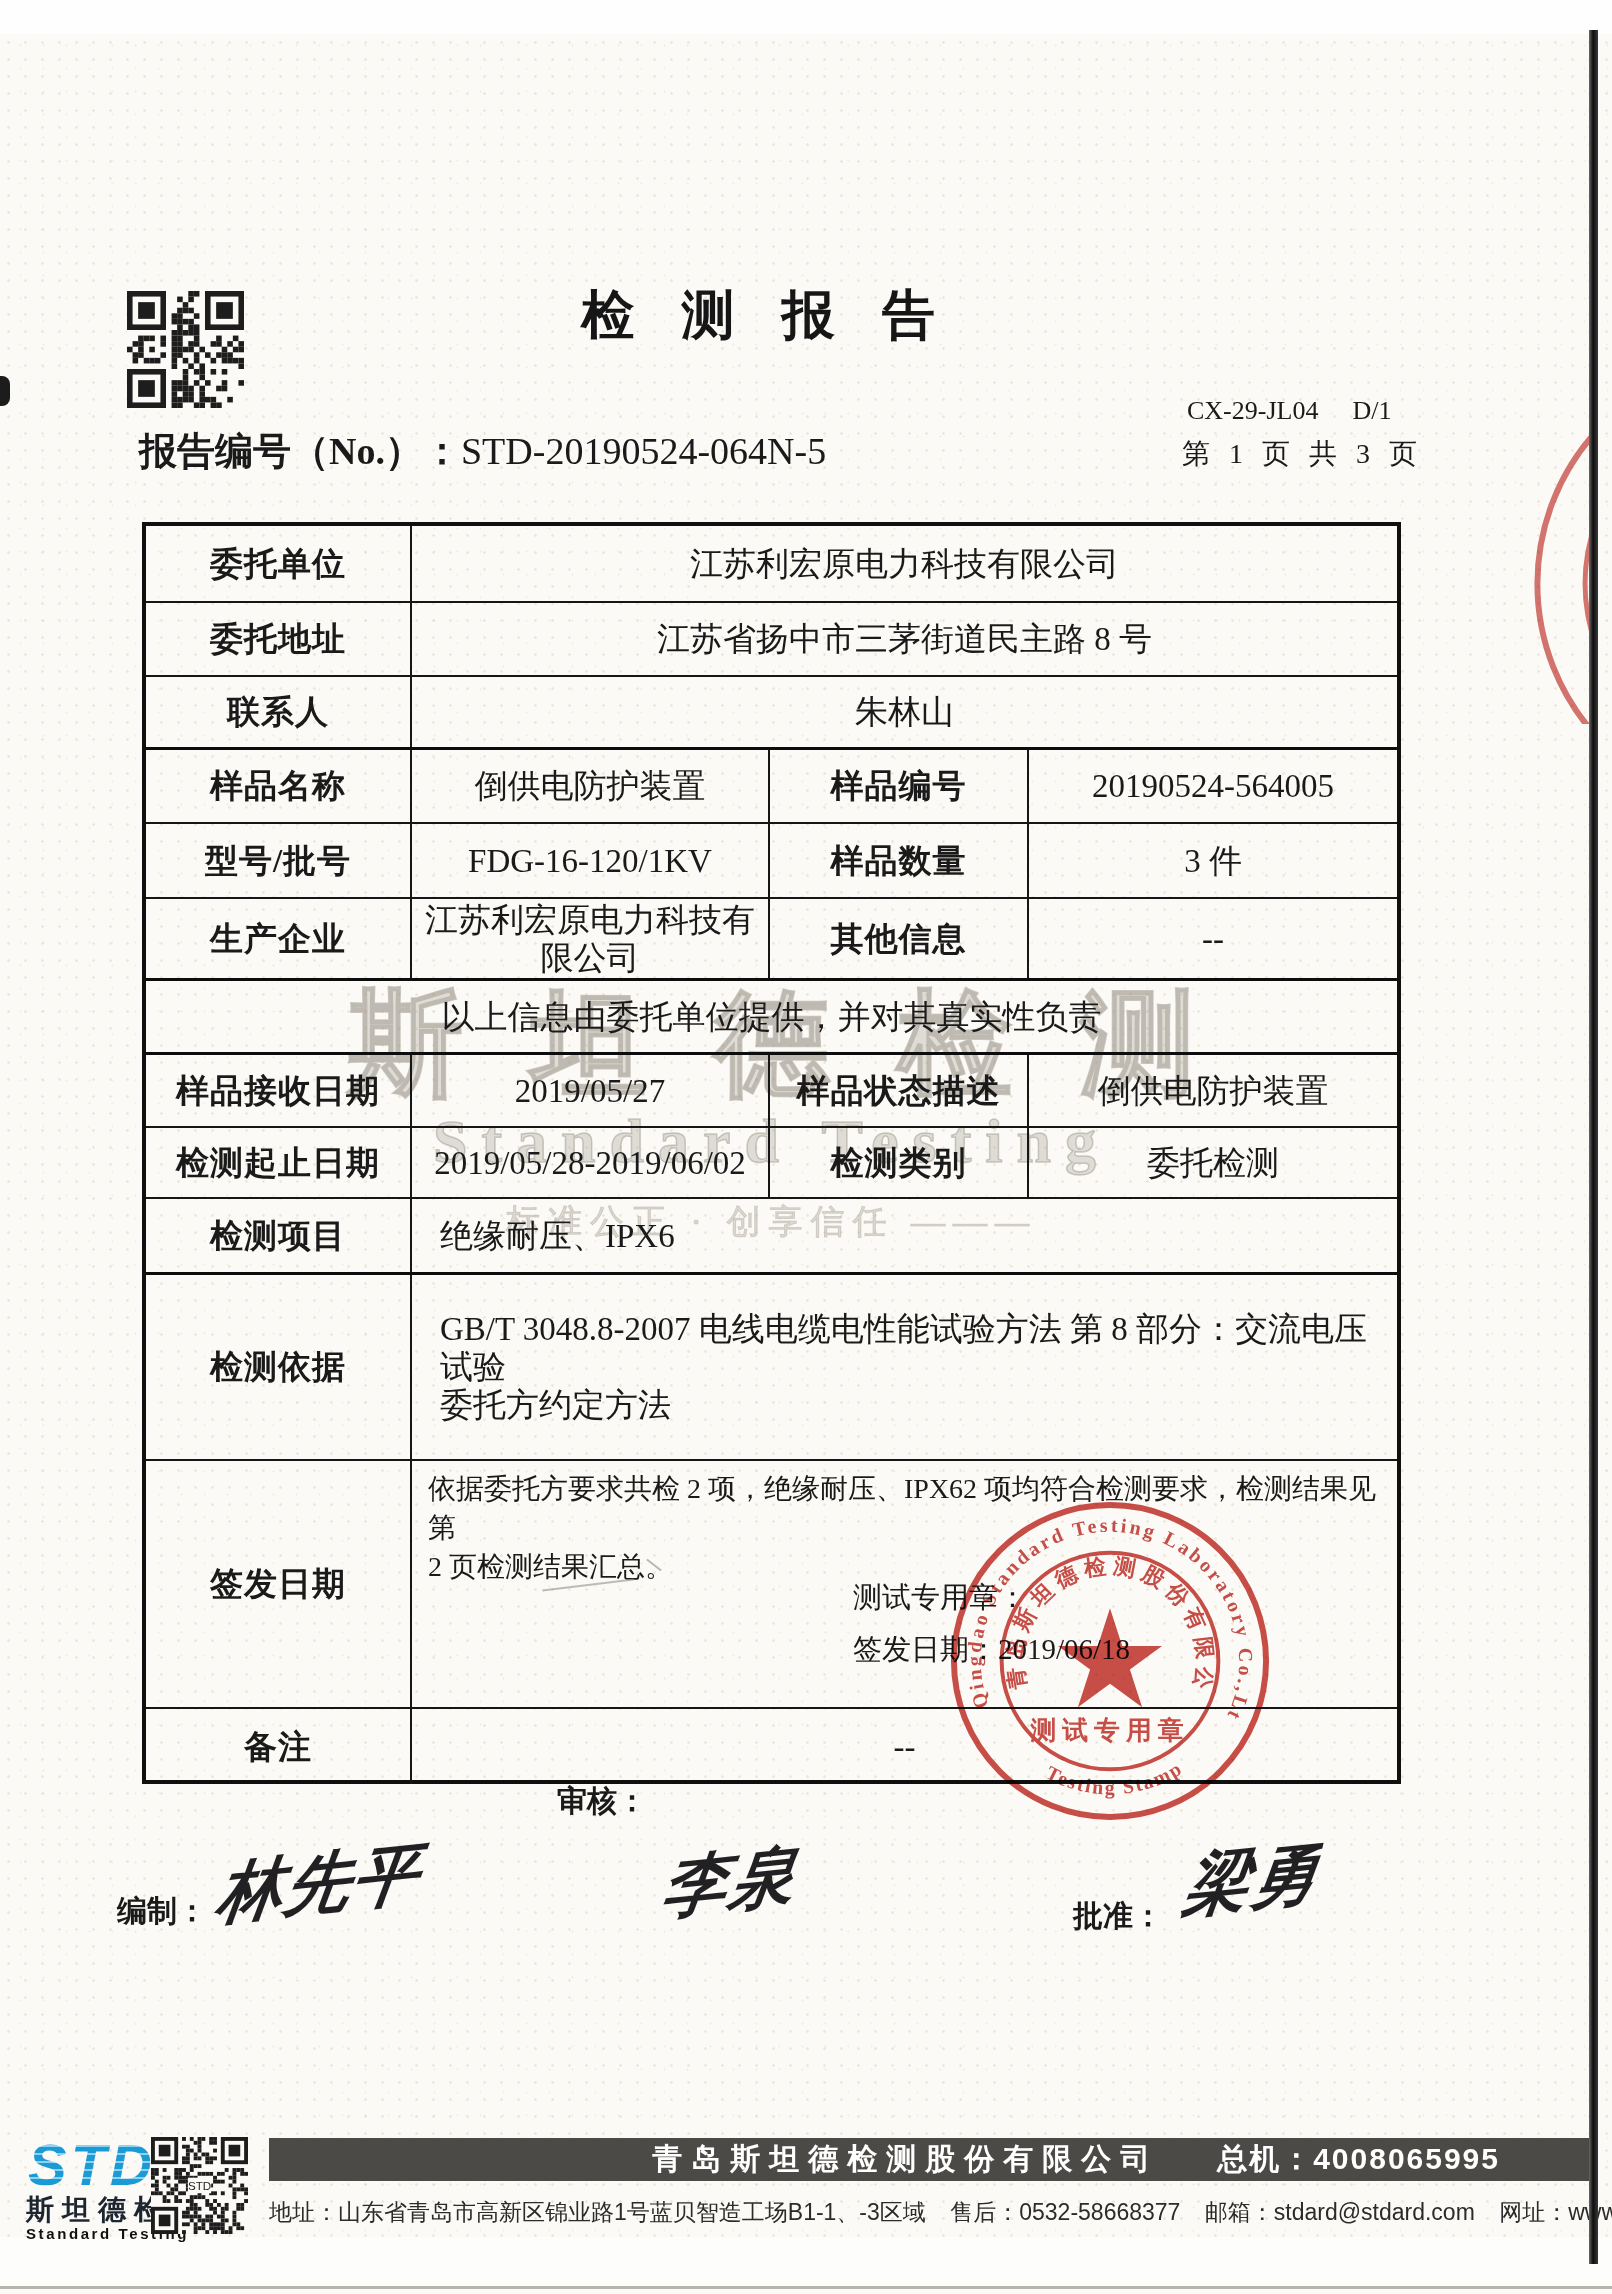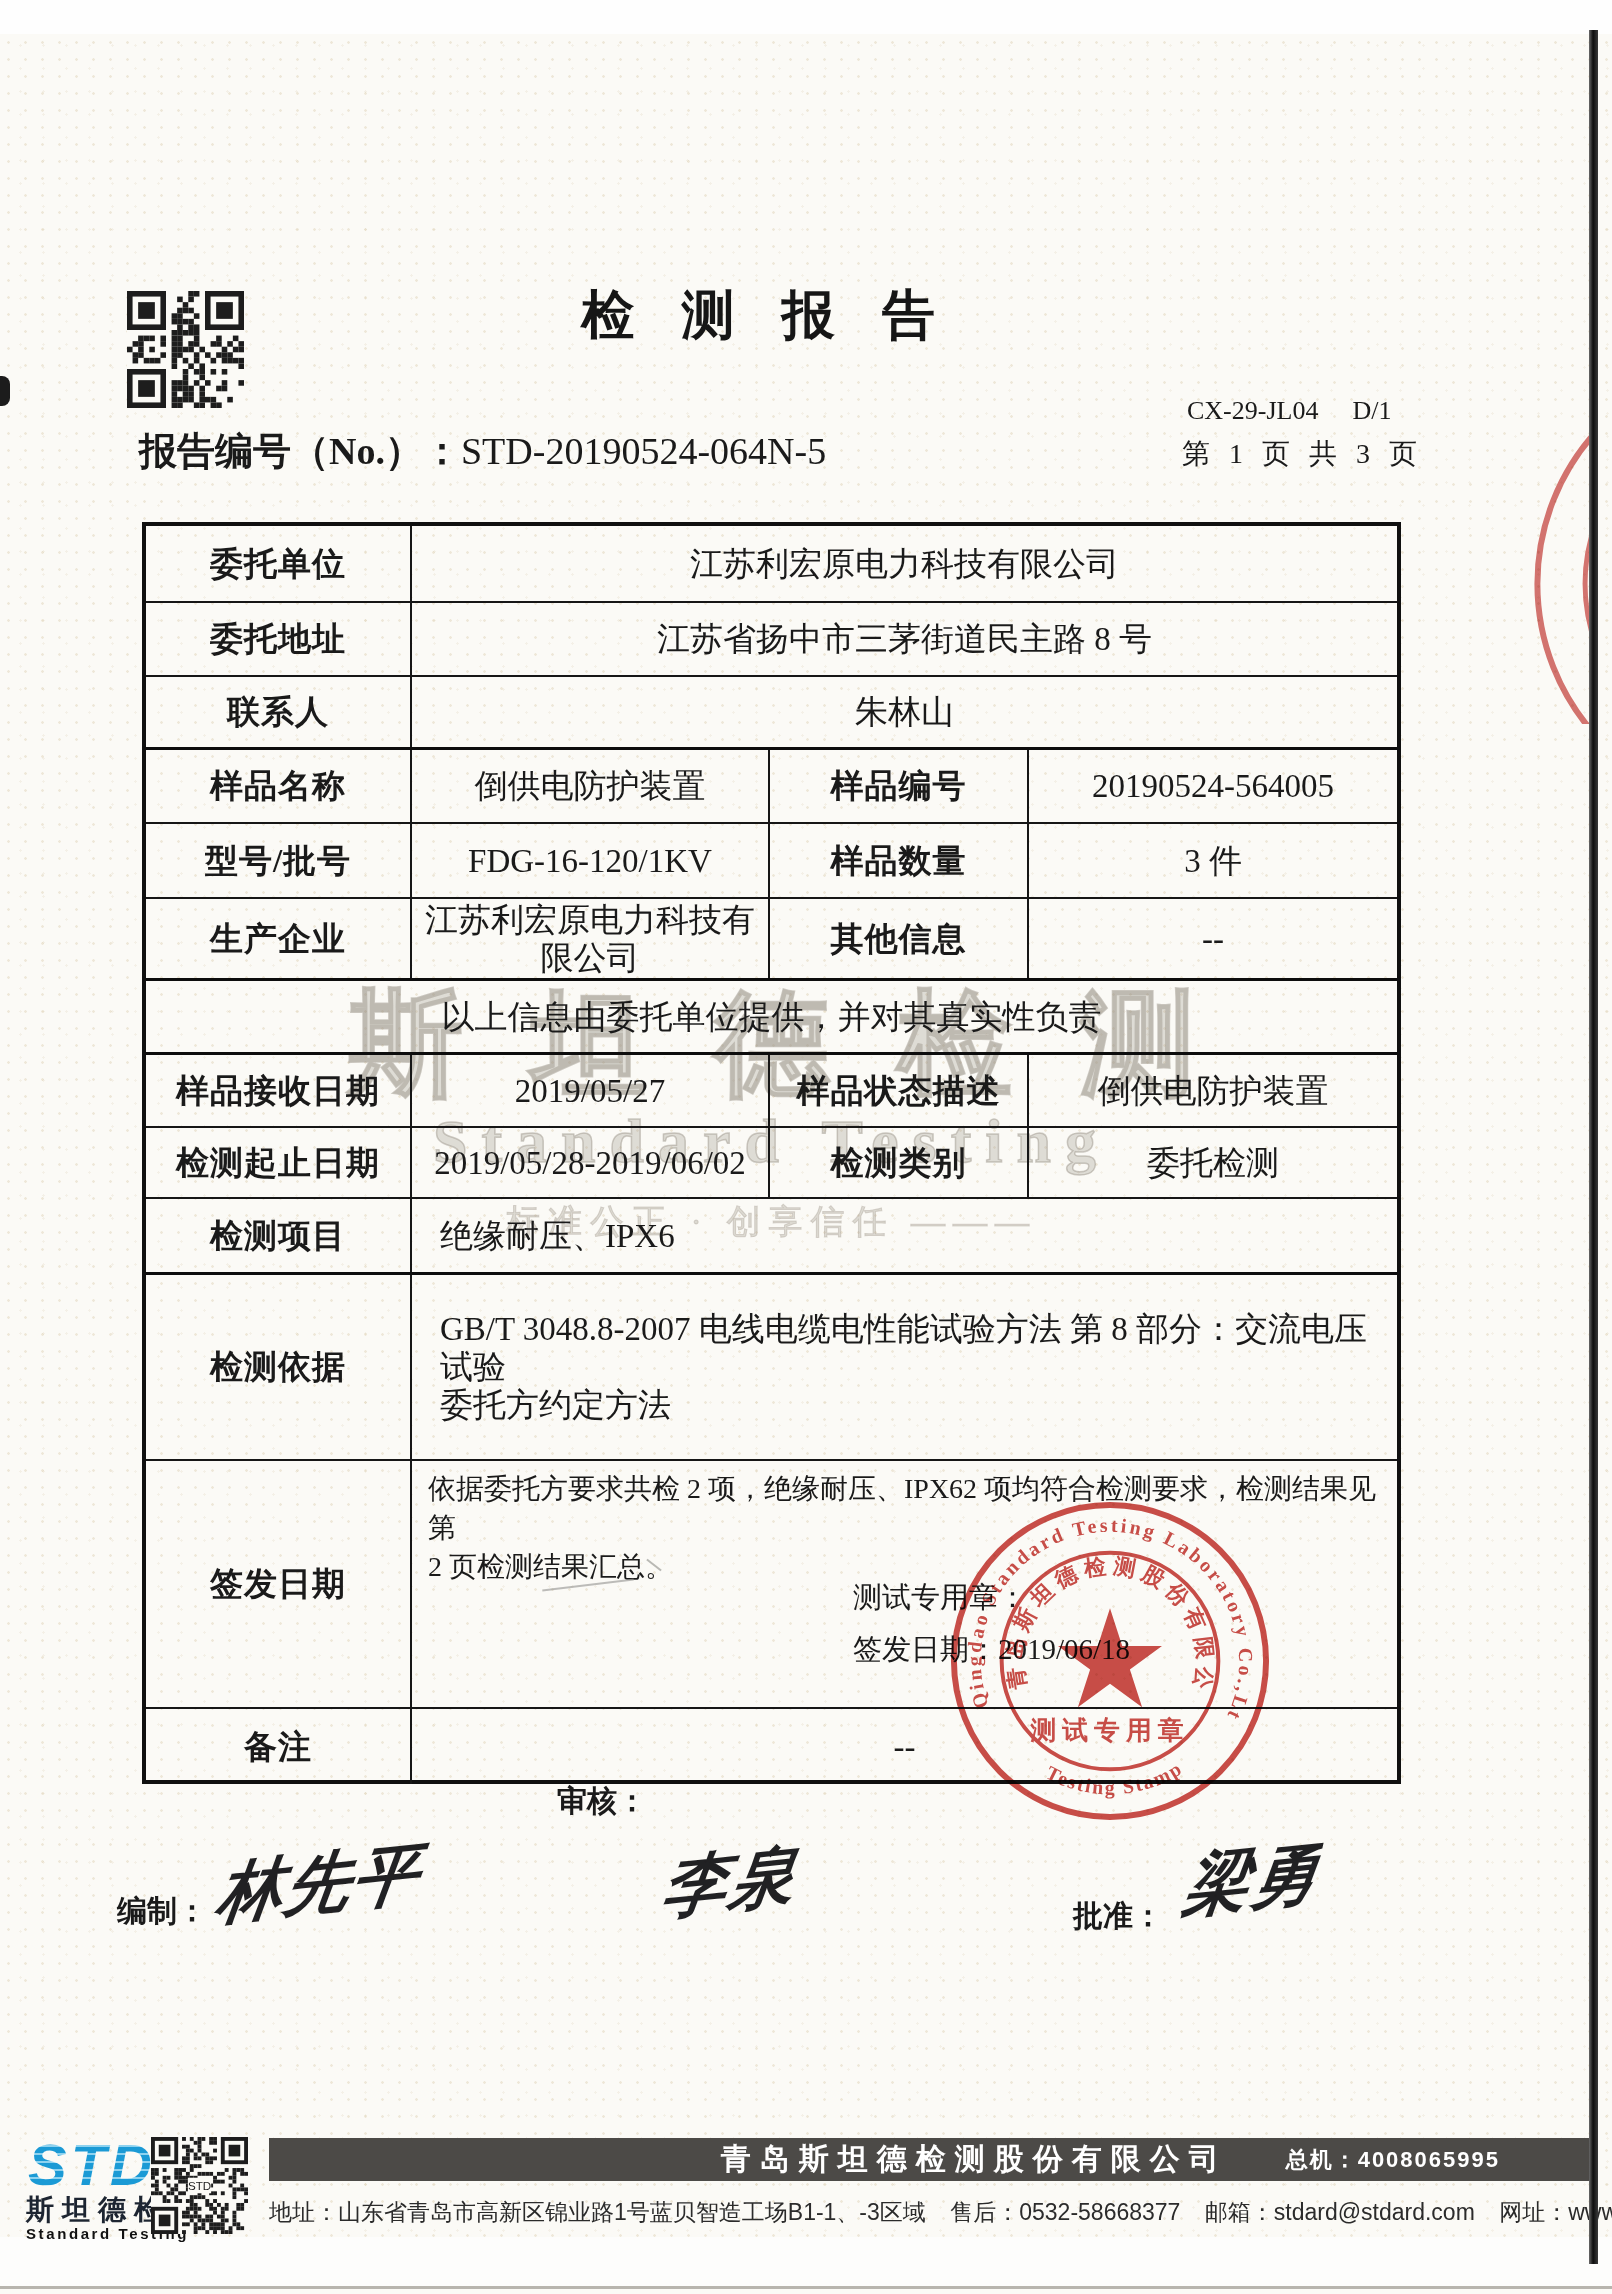--- a/index.html
+++ b/index.html
@@ -78,21 +78,21 @@
     -webkit-background-clip:text; background-clip:text; color:transparent; }
   .logo-cn { position:absolute; left:26px; top:2191px; font-size:28px; font-weight:bold;
     letter-spacing:8px; color:#1d2531; font-family:"Liberation Sans","DejaVu Sans",sans-serif; }
   .logo-en { position:absolute; left:26px; top:2225px; font-size:15px; font-weight:bold;
     letter-spacing:2.6px; color:#111; font-family:"Liberation Sans","DejaVu Sans",sans-serif; }
   .qr-footer { position:absolute; left:151px; top:2137px; width:97px; height:97px; }
   .footer-bar { position:absolute; left:269px; top:2138px; width:1321px; height:43px;
     background:#4c4a47; display:flex; align-items:center; justify-content:flex-end;
     padding-right:90px; gap:58px; font-family:"Liberation Sans","DejaVu Sans",sans-serif; }
   .footer-bar .co { color:#fff; font-size:30px; font-weight:bold; letter-spacing:9px; white-space:nowrap; }
-  .footer-bar .tel { color:#fff; font-size:22px; font-weight:bold; letter-spacing:2px; white-space:nowrap; }
+  .footer-bar .tel { color:#fff; font-size:30px; font-weight:bold; letter-spacing:2px; white-space:nowrap; }
   .footer-addr { position:absolute; left:269px; top:2197px; width:1323px; font-size:23px;
     color:#2b2b2b; font-family:"Liberation Sans","DejaVu Sans",sans-serif; white-space:nowrap; }
   .footer-addr span { margin-right:18px; }
 
   
   .edge-right { position:absolute; left:1589px; top:30px; width:9px; height:2234px;
     background:linear-gradient(90deg,#6a6a6a,#0d0d0d 45%,#3a3a3a); z-index:8; }
   .edge-bottom { position:absolute; left:0; top:2286px; width:1613px; height:3px; background:#b8b5ae; z-index:8; }
   .mark-left { position:absolute; left:0; top:376px; width:10px; height:30px; background:#1c1c1c;
     border-radius:0 8px 8px 0; z-index:8; }

